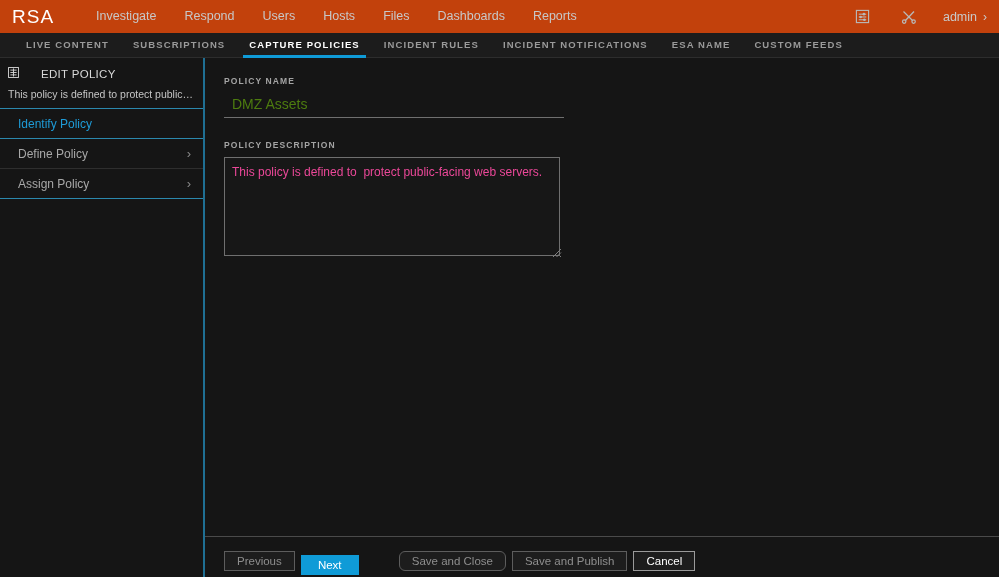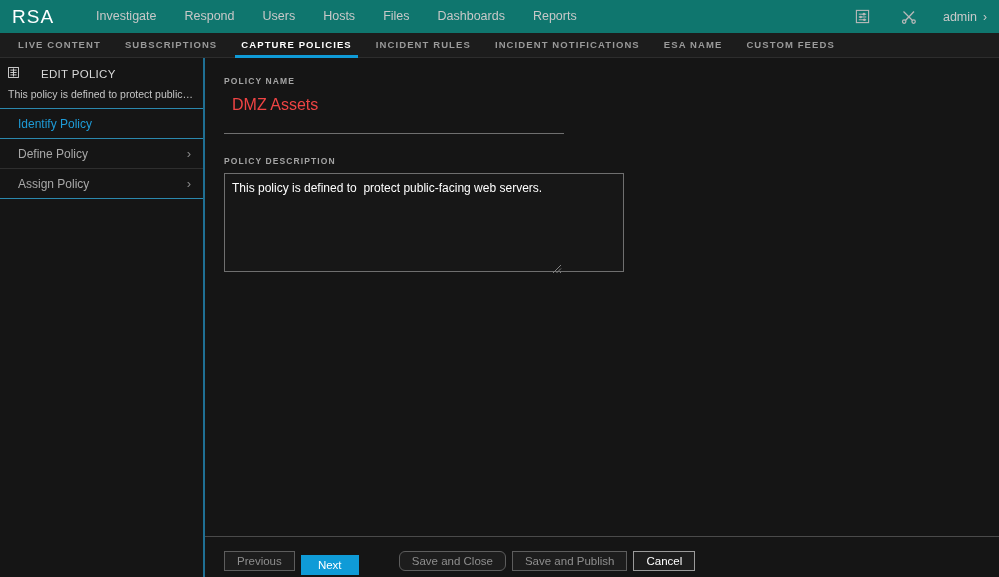--- a/index.html
+++ b/index.html
@@ -8,21 +8,21 @@
     margin: 0; padding: 0;
     width: 999px; height: 577px;
     background: #151515;
     font-family: "Liberation Sans", sans-serif;
     overflow: hidden;
   }
 
   
   .topnav {
     height: 33px;
-    background: #0f766e;
+    background: #c2410c;
     display: flex;
     align-items: center;
     position: relative;
   }
   .brand {
     width: 82px;
     padding-left: 12px;
     color: #ffffff;
     font-size: 21px;
     letter-spacing: 1px;
@@ -64,21 +64,21 @@
   }
   .user-chevron { color: #c9c9c9; font-size: 12px; }
 
   
   .subnav {
     height: 25px;
     background: #1c1c1c;
     border-bottom: 1px solid #2d2d2d;
     display: flex;
     align-items: stretch;
-    padding-left: 6px;
+    padding-left: 14px;
     position: relative;
   }
   .subnav-item {
     color: #9a9a9a;
     font-size: 9.5px;
     letter-spacing: 1.1px;
     font-weight: bold;
     padding: 0 12px;
     line-height: 24px;
     cursor: pointer;
@@ -169,34 +169,34 @@
     font-size: 8.5px;
     font-weight: bold;
     letter-spacing: 1.1px;
     margin-bottom: 7px;
   }
   .text-input {
     width: 340px;
     background: transparent;
     border: none;
     border-bottom: 1px solid #6f6f6f;
-    color: #ef4444;
-    font-size: 16px;
-    font-family: "Liberation Sans", sans-serif;
-    padding: 3px 0 19px 8px;
+    color: #4d7c0f;
+    font-size: 14px;
+    font-family: "Liberation Sans", sans-serif;
+    padding: 3px 0 5px 8px;
     outline: none;
   }
   .field-group { margin-bottom: 22px; }
   .desc-group { margin-top: 0; }
   .textarea {
-    width: 400px;
+    width: 336px;
     height: 99px;
     background: #171717;
     border: 1px solid #6f6f6f;
-    color: #ffffff;
+    color: #ec4899;
     font-size: 12px;
     font-family: "Liberation Sans", sans-serif;
     padding: 6px 6px 6px 7px;
     outline: none;
     resize: none;
     line-height: 1.35;
   }
   .textarea-wrap { position: relative; width: 340px; }
   .resize-grip {
     position: absolute;

